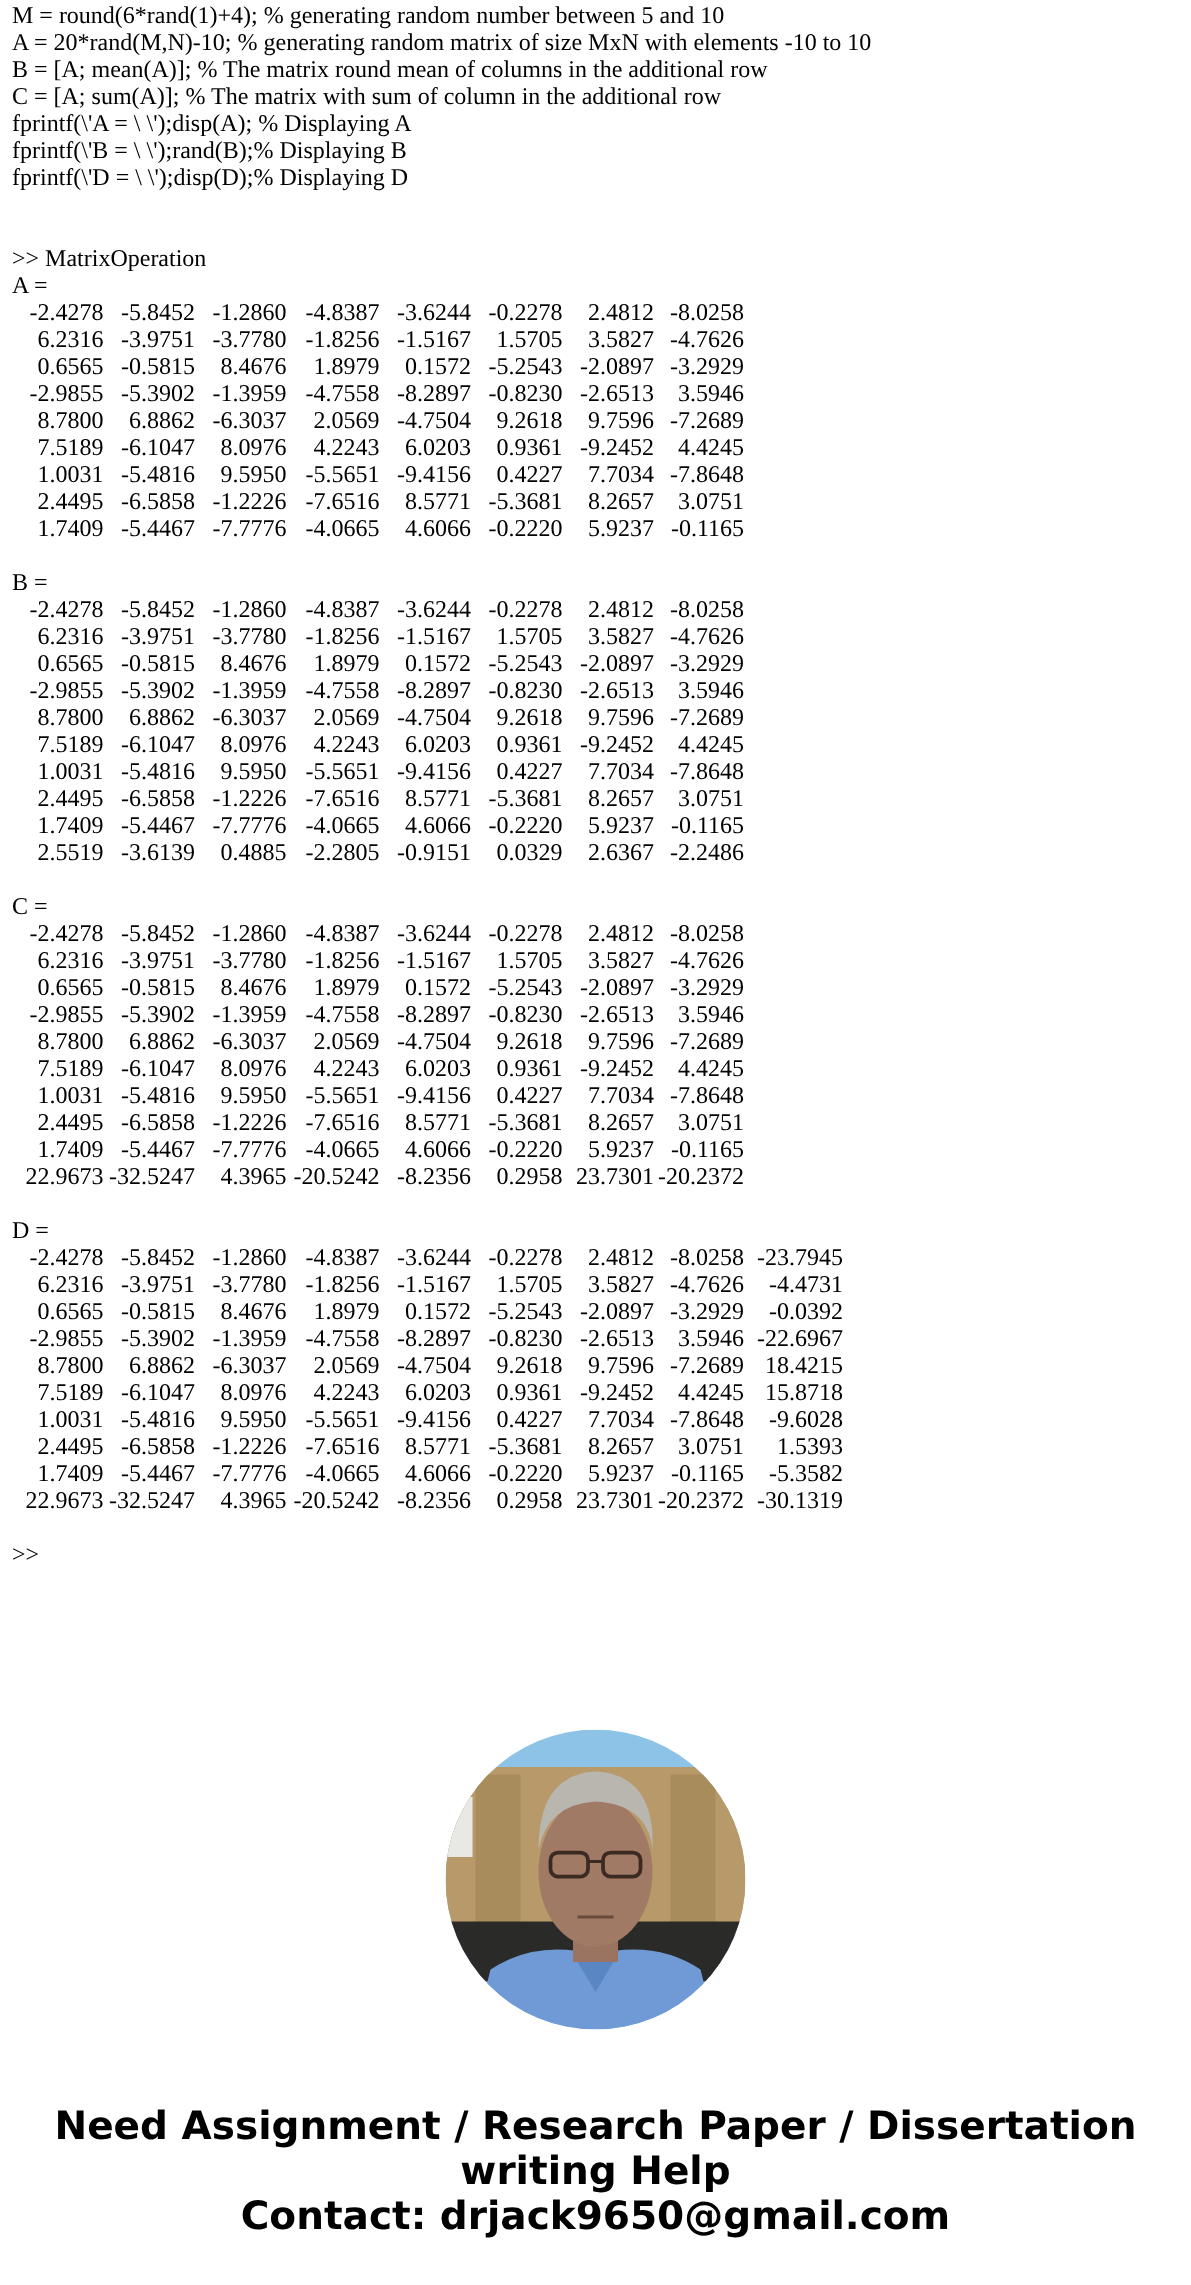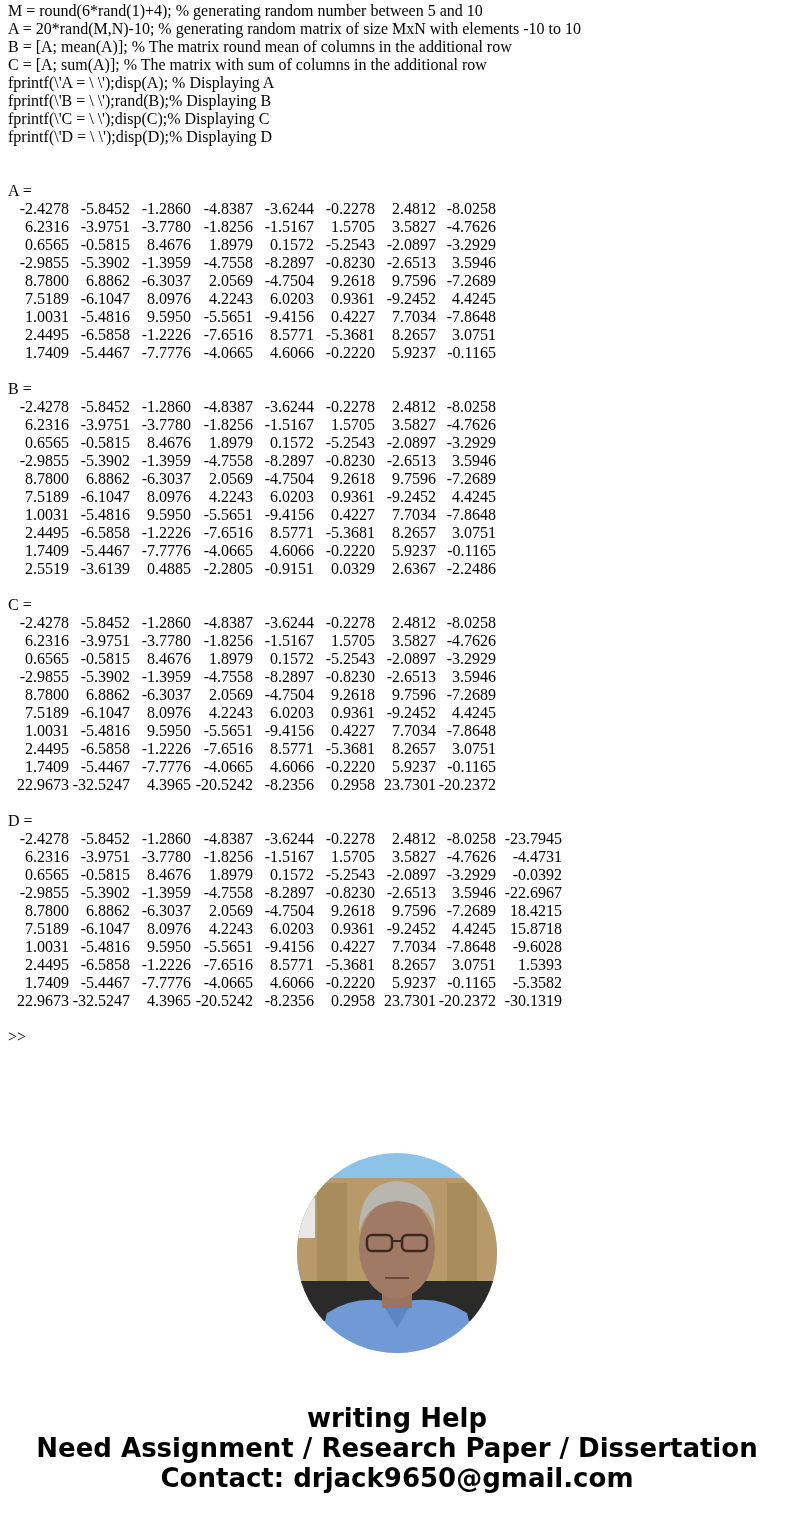--- a/index.html
+++ b/index.html
@@ -25,28 +25,28 @@
   }
 </style>
 </head>
 <body>
 
 <div class="doc">
   <div>
     <div class="line">M = round(6*rand(1)+4); % generating random number between 5 and 10</div>
     <div class="line">A = 20*rand(M,N)-10; % generating random matrix of size MxN with elements -10 to 10</div>
     <div class="line">B = [A; mean(A)]; % The matrix round mean of columns in the additional row</div>
-    <div class="line">C = [A; sum(A)]; % The matrix with sum of columns in the additional row</div>
+    <div class="line">C = [A; sum(A)]; % The matrix with sum of column in the additional row</div>
     <div class="line">fprintf(\'A = \ \');disp(A); % Displaying A</div>
     <div class="line">fprintf(\'B = \ \');rand(B);% Displaying B</div>
-    <div class="line">fprintf(\'C = \ \');disp(C);% Displaying C</div>
     <div class="line">fprintf(\'D = \ \');disp(D);% Displaying D</div>
   </div>
   <div class="blank"></div>
   <div class="blank"></div>
+  <div class="line">&gt;&gt; MatrixOperation</div>
 
   <div>
     <div class="line">A =</div>
     <div class="matrix">
         <div class="mrow"><span class="cell" style="width: 61px;">-2.4278</span><span class="cell" style="width: 61px;">-5.8452</span><span class="cell" style="width: 61px;">-1.2860</span><span class="cell" style="width: 62px;">-4.8387</span><span class="cell" style="width: 61px;">-3.6244</span><span class="cell" style="width: 61px;">-0.2278</span><span class="cell" style="width: 61px;">2.4812</span><span class="cell" style="width: 60px;">-8.0258</span></div>
         <div class="mrow"><span class="cell" style="width: 61px;">6.2316</span><span class="cell" style="width: 61px;">-3.9751</span><span class="cell" style="width: 61px;">-3.7780</span><span class="cell" style="width: 62px;">-1.8256</span><span class="cell" style="width: 61px;">-1.5167</span><span class="cell" style="width: 61px;">1.5705</span><span class="cell" style="width: 61px;">3.5827</span><span class="cell" style="width: 60px;">-4.7626</span></div>
         <div class="mrow"><span class="cell" style="width: 61px;">0.6565</span><span class="cell" style="width: 61px;">-0.5815</span><span class="cell" style="width: 61px;">8.4676</span><span class="cell" style="width: 62px;">1.8979</span><span class="cell" style="width: 61px;">0.1572</span><span class="cell" style="width: 61px;">-5.2543</span><span class="cell" style="width: 61px;">-2.0897</span><span class="cell" style="width: 60px;">-3.2929</span></div>
         <div class="mrow"><span class="cell" style="width: 61px;">-2.9855</span><span class="cell" style="width: 61px;">-5.3902</span><span class="cell" style="width: 61px;">-1.3959</span><span class="cell" style="width: 62px;">-4.7558</span><span class="cell" style="width: 61px;">-8.2897</span><span class="cell" style="width: 61px;">-0.8230</span><span class="cell" style="width: 61px;">-2.6513</span><span class="cell" style="width: 60px;">3.5946</span></div>
         <div class="mrow"><span class="cell" style="width: 61px;">8.7800</span><span class="cell" style="width: 61px;">6.8862</span><span class="cell" style="width: 61px;">-6.3037</span><span class="cell" style="width: 62px;">2.0569</span><span class="cell" style="width: 61px;">-4.7504</span><span class="cell" style="width: 61px;">9.2618</span><span class="cell" style="width: 61px;">9.7596</span><span class="cell" style="width: 60px;">-7.2689</span></div>
         <div class="mrow"><span class="cell" style="width: 61px;">7.5189</span><span class="cell" style="width: 61px;">-6.1047</span><span class="cell" style="width: 61px;">8.0976</span><span class="cell" style="width: 62px;">4.2243</span><span class="cell" style="width: 61px;">6.0203</span><span class="cell" style="width: 61px;">0.9361</span><span class="cell" style="width: 61px;">-9.2452</span><span class="cell" style="width: 60px;">4.4245</span></div>
@@ -133,16 +133,16 @@
 
     <rect x="70" y="82" width="25" height="16" rx="5" fill="none" stroke="#3a2a22" stroke-width="2.5"></rect>
     <rect x="105" y="82" width="25" height="16" rx="5" fill="none" stroke="#3a2a22" stroke-width="2.5"></rect>
     <line x1="95" y1="88" x2="105" y2="88" stroke="#3a2a22" stroke-width="2"></line>
 
     <line x1="88" y1="125" x2="112" y2="125" stroke="#6a4a3c" stroke-width="2"></line>
   </svg>
 </div>
 
 <div class="footer">
+  <div>Need Assignment / Research Paper / Dissertation</div>
   <div>writing Help</div>
-  <div>Need Assignment / Research Paper / Dissertation</div>
   <div>Contact: drjack9650@gmail.com</div>
 </div>
 
 </body></html>

